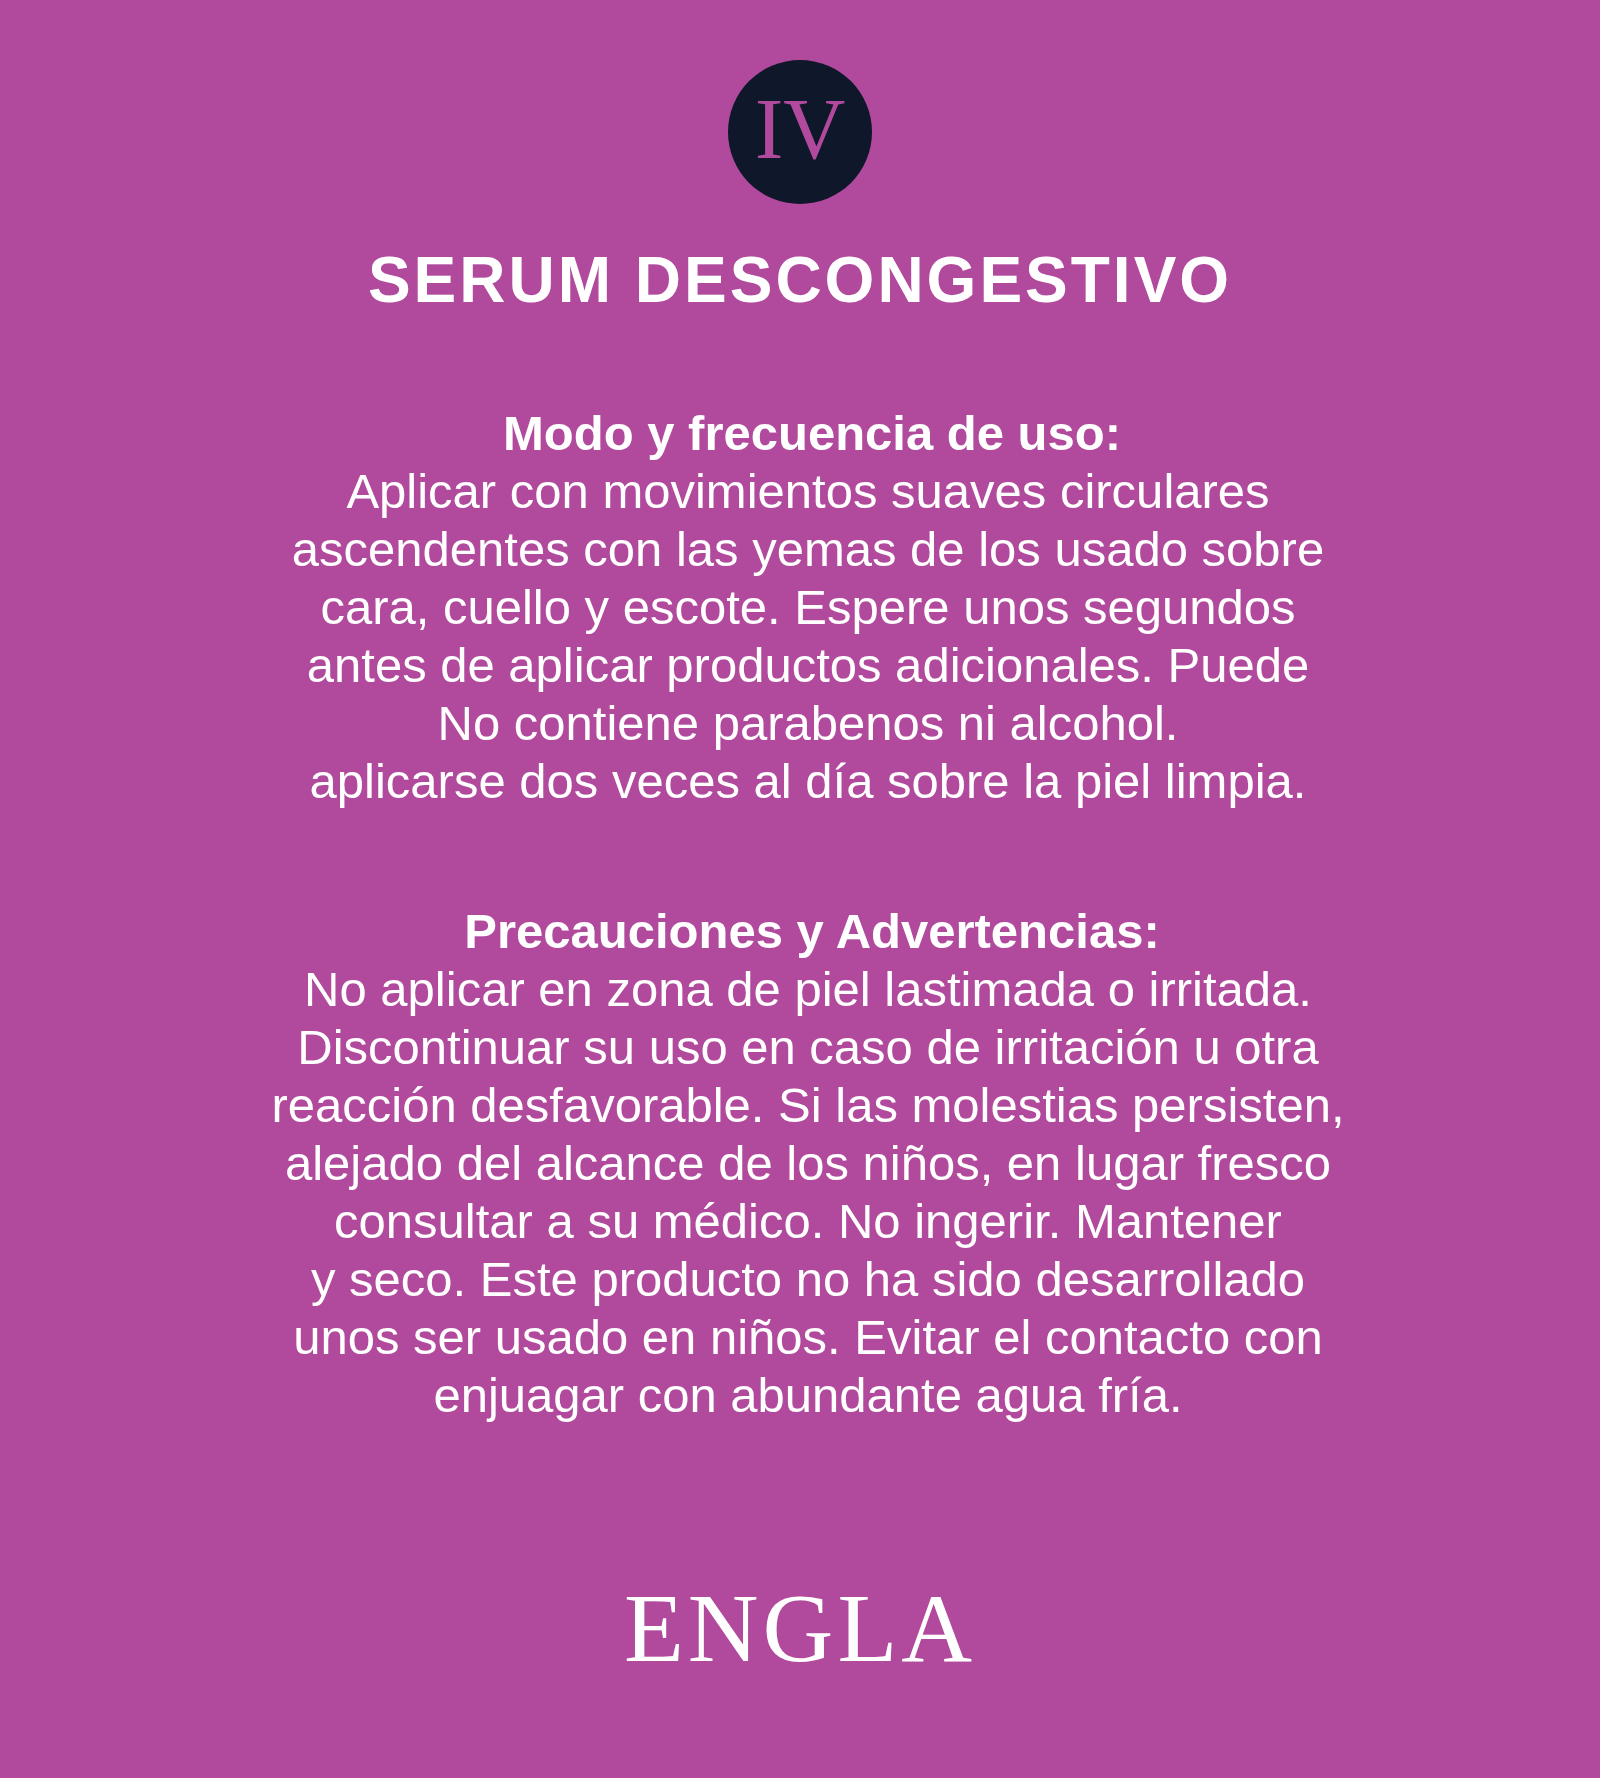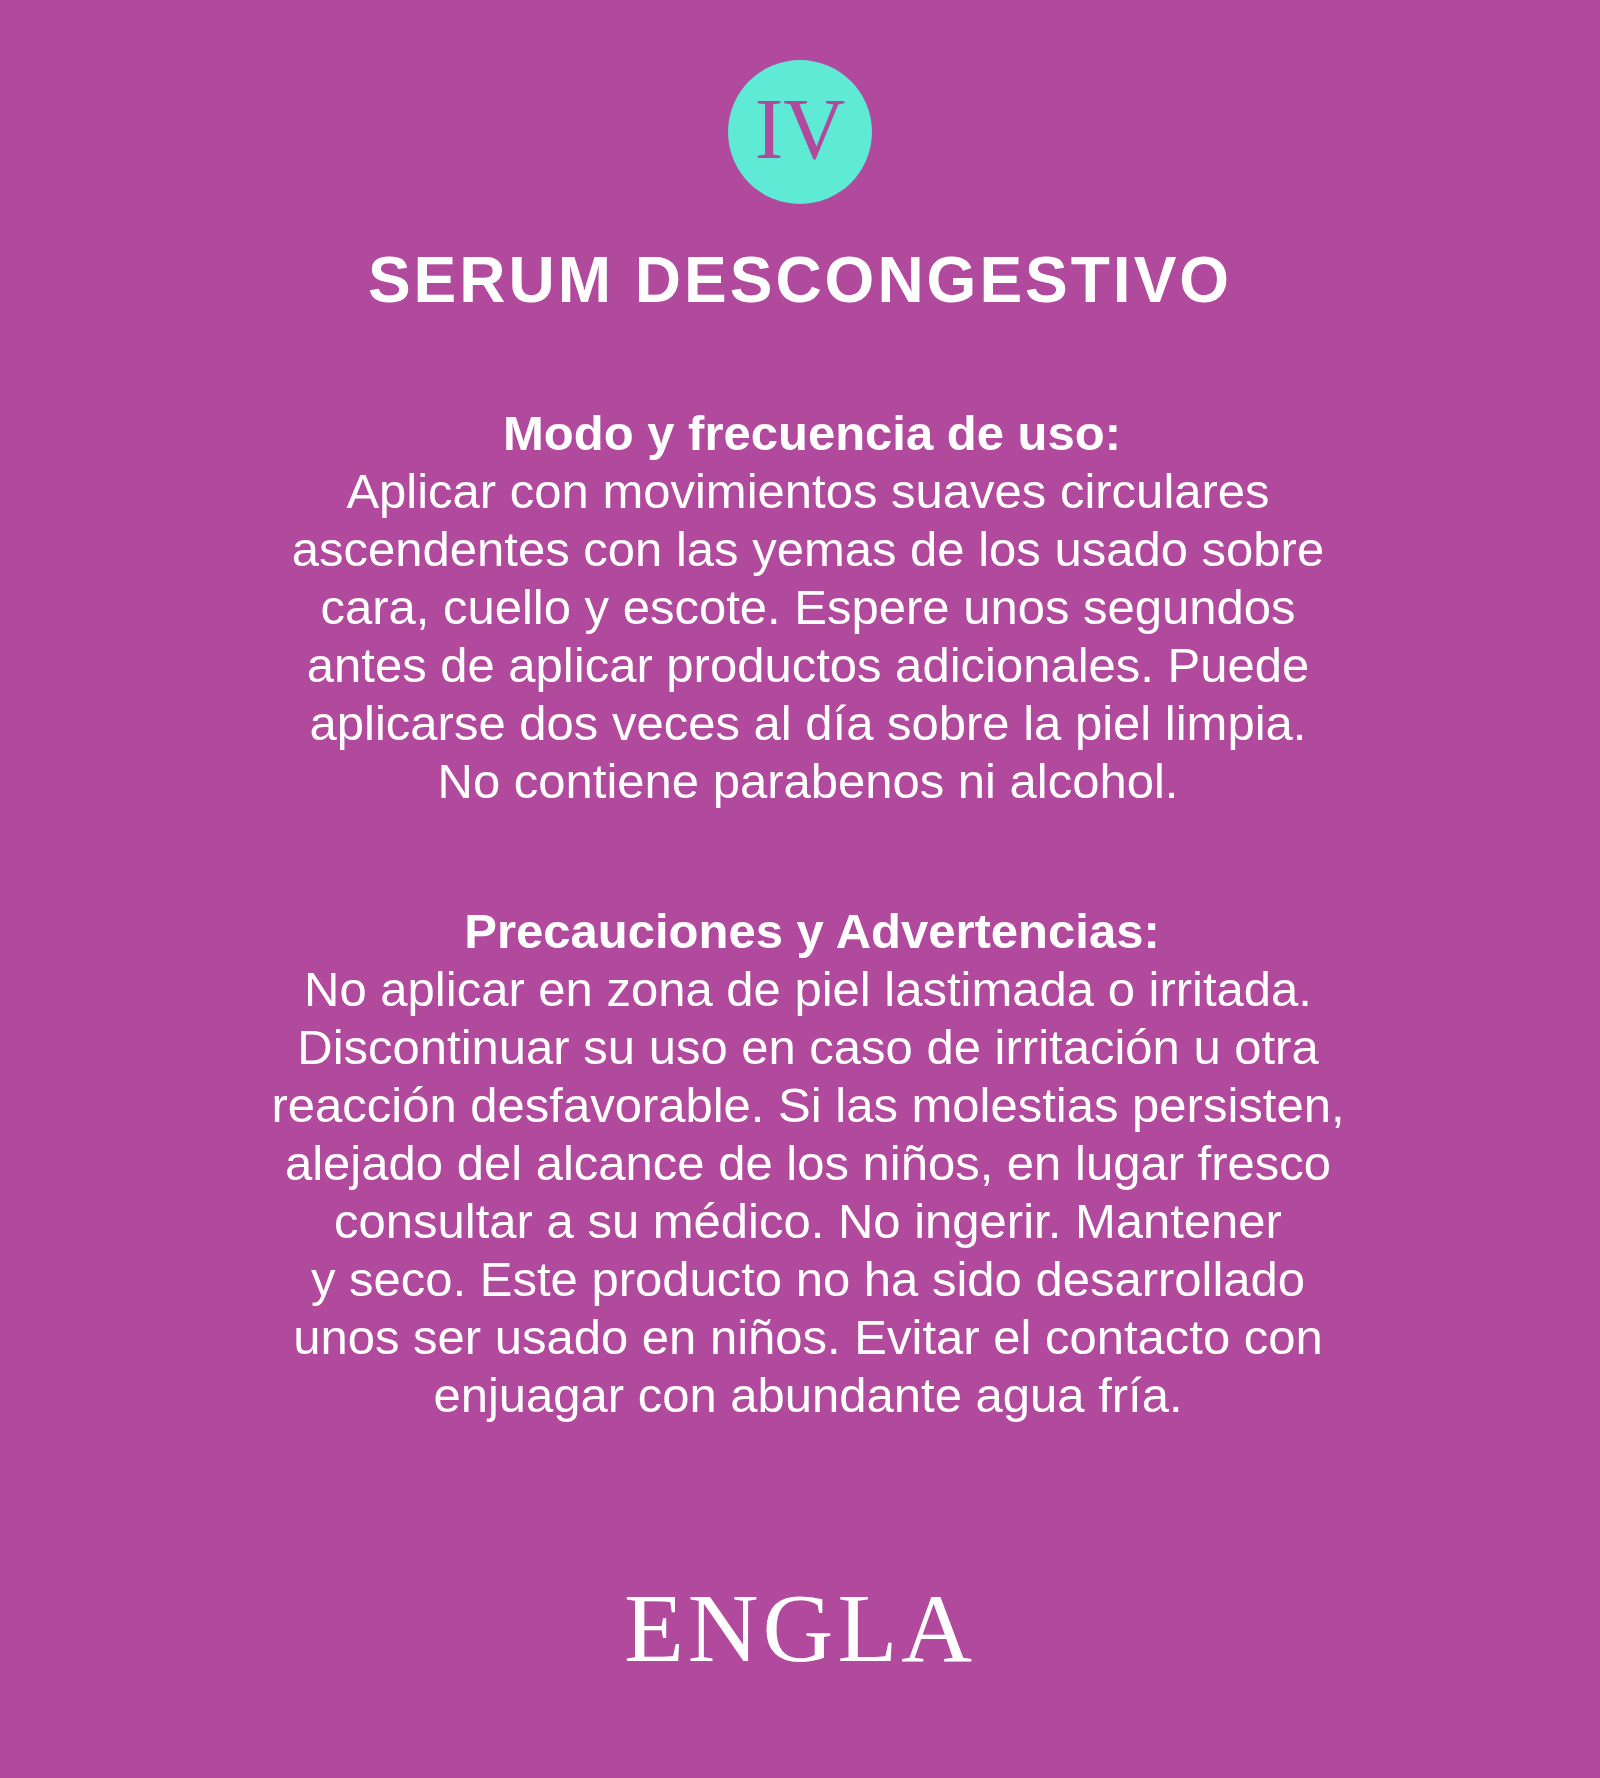--- a/index.html
+++ b/index.html
@@ -14,21 +14,21 @@
     background: #b1499c;
     color: #ffffff;
     font-family: "Liberation Sans", sans-serif;
     text-align: center;
     overflow: hidden;
   }
   .badge {
     width: 144px;
     height: 144px;
     margin: 60px auto 0 auto;
-    background: #5eead4;
+    background: #0f172a;
     border-radius: 50%;
     display: flex;
     align-items: center;
     justify-content: center;
   }
   .badge-numeral {
     font-family: "Liberation Serif", serif;
     font-size: 86px;
     line-height: 1;
     color: #b1499c;
@@ -80,22 +80,22 @@
 
   <h1 class="product-title">SERUM DESCONGESTIVO</h1>
 
   <div class="section">
     <div class="section-heading">Modo y frecuencia de uso:</div>
     <div class="section-lines">
         <div class="line">Aplicar con movimientos suaves circulares</div>
         <div class="line">ascendentes con las yemas de los usado sobre</div>
         <div class="line">cara, cuello y escote. Espere unos segundos</div>
         <div class="line">antes de aplicar productos adicionales. Puede</div>
+        <div class="line">No contiene parabenos ni alcohol.</div>
         <div class="line">aplicarse dos veces al día sobre la piel limpia.</div>
-        <div class="line">No contiene parabenos ni alcohol.</div>
       </div>
   </div>
 
   <div class="section">
     <div class="section-heading">Precauciones y Advertencias:</div>
     <div class="section-lines">
         <div class="line">No aplicar en zona de piel lastimada o irritada.</div>
         <div class="line">Discontinuar su uso en caso de irritación u otra</div>
         <div class="line">reacción desfavorable. Si las molestias persisten,</div>
         <div class="line">alejado del alcance de los niños, en lugar fresco</div>

